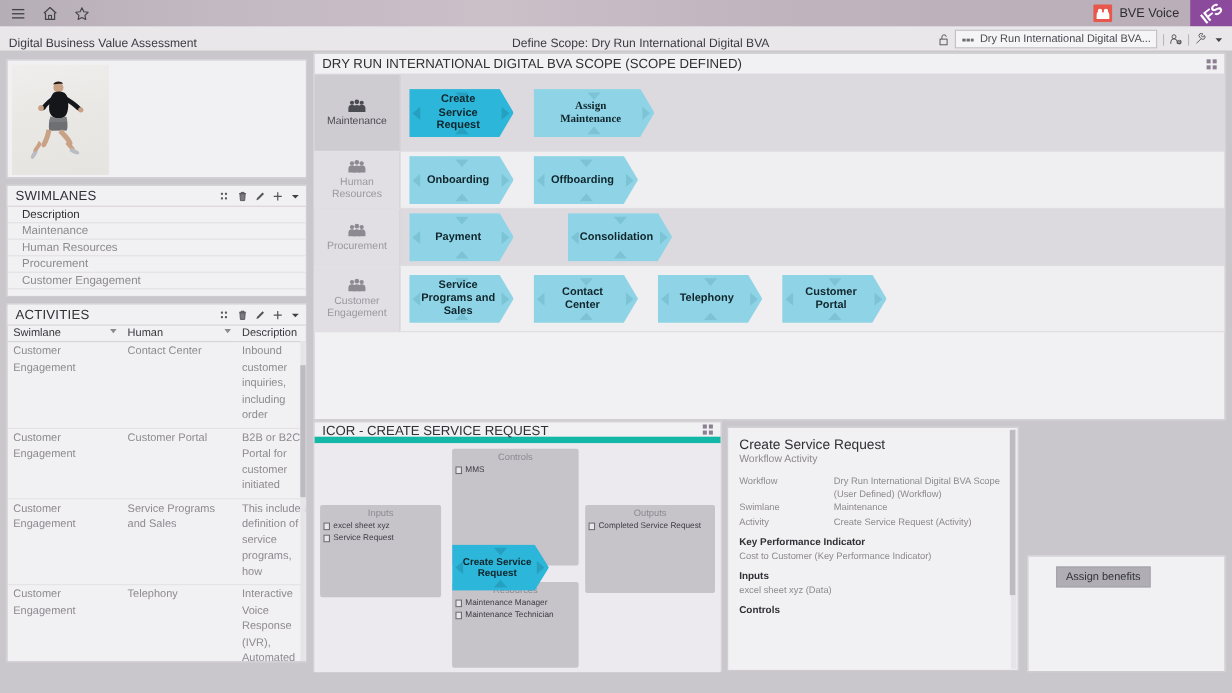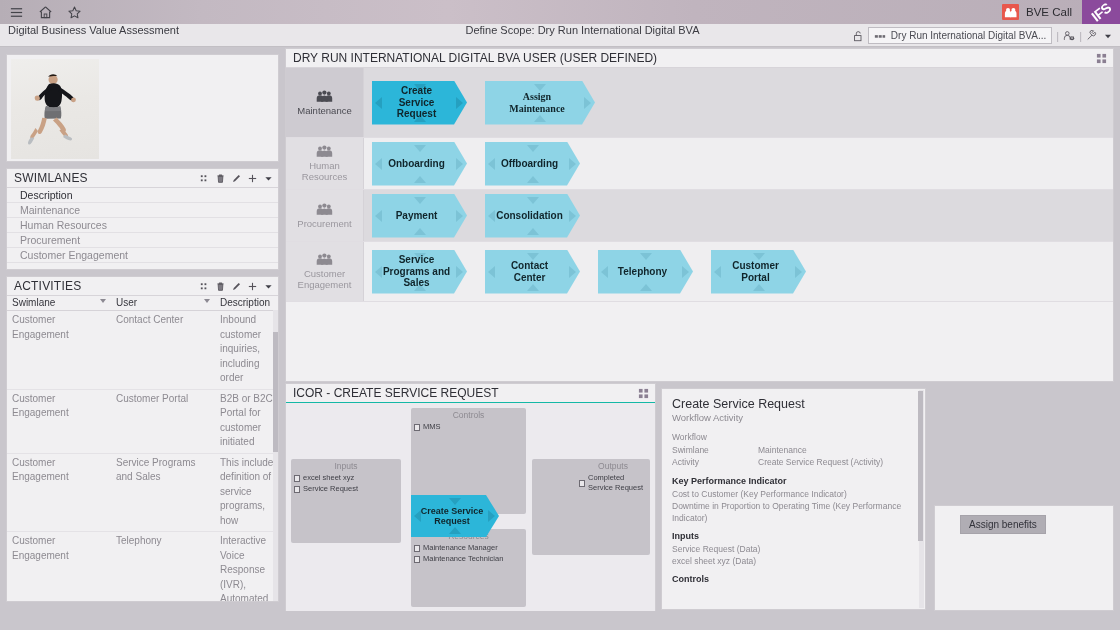--- a/index.html
+++ b/index.html
@@ -38,21 +38,21 @@
   }
   .ifs-logo span {
     color: #fff; font-weight: bold; font-size: 14px; letter-spacing: -.5px;
     transform: rotate(-38deg); font-family: "Liberation Sans", sans-serif;
   }
 
   
   .appbar {
     position: absolute; left: 0; top: 24px; width: 1120px; height: 23px;
     background: #e9e7ea; border-bottom: 1px solid #c2bfc4;
-    display: flex; align-items: flex-start;
+    display: flex; align-items: flex-end;
   }
   .app-title { padding-left: 8px; font-size: 11px; color: #3b3b42; }
   .appbar-center {
     position: absolute; left: 0; right: 0; text-align: center;
     font-size: 11px; color: #3b3b42; pointer-events: none; margin-left: 45px;
   }
   .appbar-right {
     position: absolute; right: 6px; top: 3px;
     display: flex; align-items: center; gap: 4px;
     height: 17px;
@@ -202,21 +202,21 @@
   }
   .node.selected .ar.right { border-left-color: #25a0c0; }
 
   
   .icor-panel {
     position: absolute; left: 285px; top: 383px; width: 371px; height: 228px;
     background: #f1f0f2; border: 1px solid #cfccd1;
   }
   .icor-head {
     height: 19px; display: flex; align-items: center;
-    padding: 0 6px 0 7px; border-bottom: 1px solid #14b8a6;
+    padding: 0 6px 0 7px; border-bottom: 6px solid #14b8a6;
   }
   .icor-title { flex: 1; font-size: 12px; color: #2f2f36; }
   .icor-canvas {
     position: relative; width: 100%; height: 208px; background: #eceaee;
   }
   .icor-box {
     position: absolute; background: #c6c3c9; border-radius: 2px;
     font-size: 8px; color: #8b888f;
   }
   .icor-box .bt {
@@ -295,21 +295,21 @@
   <div class="topbar-spacer"></div>
   <div class="user-chip">
     <div class="user-badge">
       <svg width="13" height="11" viewBox="0 0 13 11">
         <circle cx="4" cy="3" r="2" fill="#fff"></circle>
           <circle cx="9.4" cy="3" r="2" fill="#fff"></circle>
         <path d="M0.9 10.2 V6.6 a3.1 3.1 0 0 1 6.2 0 v3.6 z" fill="#fff"></path>
         <path d="M6.3 10.2 V6.6 a3.1 3.1 0 0 1 6.2 0 v3.6 z" fill="#fff"></path>
       </svg>
     </div>
-    <span class="user-name">BVE Call</span>
+    <span class="user-name">BVE Voice</span>
   </div>
   <div class="ifs-logo">
     <span>IFS</span>
   </div>
 </div>
 
 <div class="appbar">
   <div class="app-title">Digital Business Value Assessment</div>
   <div class="appbar-center">Define Scope: Dry Run International Digital BVA</div>
   <div class="appbar-right">
@@ -450,21 +450,21 @@
     </div>
     <div class="act-table-wrap">
       <table class="act">
         <thead>
           <tr>
             <th class="col-sw">
               <span>Swimlane</span>
               <i class="sortmark"></i>
             </th>
             <th class="col-nm">
-              <span>User</span>
+              <span>Human</span>
               <i class="sortmark"></i>
             </th>
             <th class="col-ds">
               <span>Description</span>
             </th>
           </tr>
         </thead>
         <tbody>
           <tr>
             <td>Customer Engagement</td>
@@ -491,21 +491,21 @@
       </table>
       <div class="act-scrollbar">
         <div class="act-thumb"></div>
       </div>
     </div>
   </div>
 </div>
 
 <div class="scope-panel">
   <div class="scope-head">
-    <div class="scope-title">DRY RUN INTERNATIONAL DIGITAL BVA USER (USER DEFINED)</div>
+    <div class="scope-title">DRY RUN INTERNATIONAL DIGITAL BVA SCOPE (SCOPE DEFINED)</div>
     <svg class="expand-ico" viewBox="0 0 12 12">
       <g fill="#8b7f92">
           <rect x="1" y="1" width="4" height="4"></rect>
           <rect x="7" y="1" width="4" height="4"></rect>
           <rect x="1" y="7" width="4" height="4"></rect>
           <rect x="7" y="7" width="4" height="4"></rect>
         </g>
     </svg>
   </div>
 
@@ -583,21 +583,21 @@
         <span>Procurement</span>
       </div>
       <div class="lane-body">
         <div class="node" style="width:95px;">
           <i class="ar up"></i>
           <i class="ar down"></i>
           <i class="ar left"></i>
           <i class="ar right"></i>
           <span class="lbl">Payment</span>
         </div>
-        <div class="node" style="width:95px;">
+        <div class="node" style="width:95px;margin-left:31px;">
           <i class="ar up"></i>
           <i class="ar down"></i>
           <i class="ar left"></i>
           <i class="ar right"></i>
           <span class="lbl">Consolidation</span>
         </div>
       </div>
     </div>
 
     <div class="lane plain" style="height:60px;">
@@ -691,21 +691,21 @@
           <i class="chk"></i>
           <span>Maintenance Manager</span>
         </div>
         <div class="icor-item">
           <i class="chk"></i>
           <span>Maintenance Technician</span>
         </div>
       </div>
     </div>
 
-    <div class="icor-box" style="left:246px; top:56px; width:118px; height:96px;padding-left:44px;">
+    <div class="icor-box" style="left:246px; top:56px; width:118px; height:80px;">
       <span class="bt">Outputs</span>
       <div class="icor-items">
         <div class="icor-item">
           <i class="chk"></i>
           <span>Completed Service Request</span>
         </div>
       </div>
     </div>
 
     <div class="icor-node">
@@ -717,36 +717,35 @@
     </div>
   </div>
 </div>
 
 <div class="details-panel">
   <div class="det-title">Create Service Request</div>
   <div class="det-sub">Workflow Activity</div>
 
   <div class="det-row">
     <div class="det-key">Workflow</div>
+    <div class="det-val">Dry Run International Digital BVA Scope (User Defined)  (Workflow)</div>
   </div>
   <div class="det-row">
     <div class="det-key">Swimlane</div>
     <div class="det-val">Maintenance</div>
   </div>
   <div class="det-row">
     <div class="det-key">Activity</div>
     <div class="det-val">Create Service Request  (Activity)</div>
   </div>
 
   <div class="det-sec">Key Performance Indicator</div>
   <div class="det-line">Cost to Customer (Key Performance Indicator)</div>
-  <div class="det-line">Downtime in Proportion to Operating Time (Key Performance Indicator)</div>
 
   <div class="det-sec">Inputs</div>
-  <div class="det-line">Service Request (Data)</div>
   <div class="det-line">excel sheet xyz (Data)</div>
 
   <div class="det-sec">Controls</div>
 
   <div class="det-scroll">
     <div class="det-thumb"></div>
   </div>
 </div>
 
 <div class="benefits-panel">

